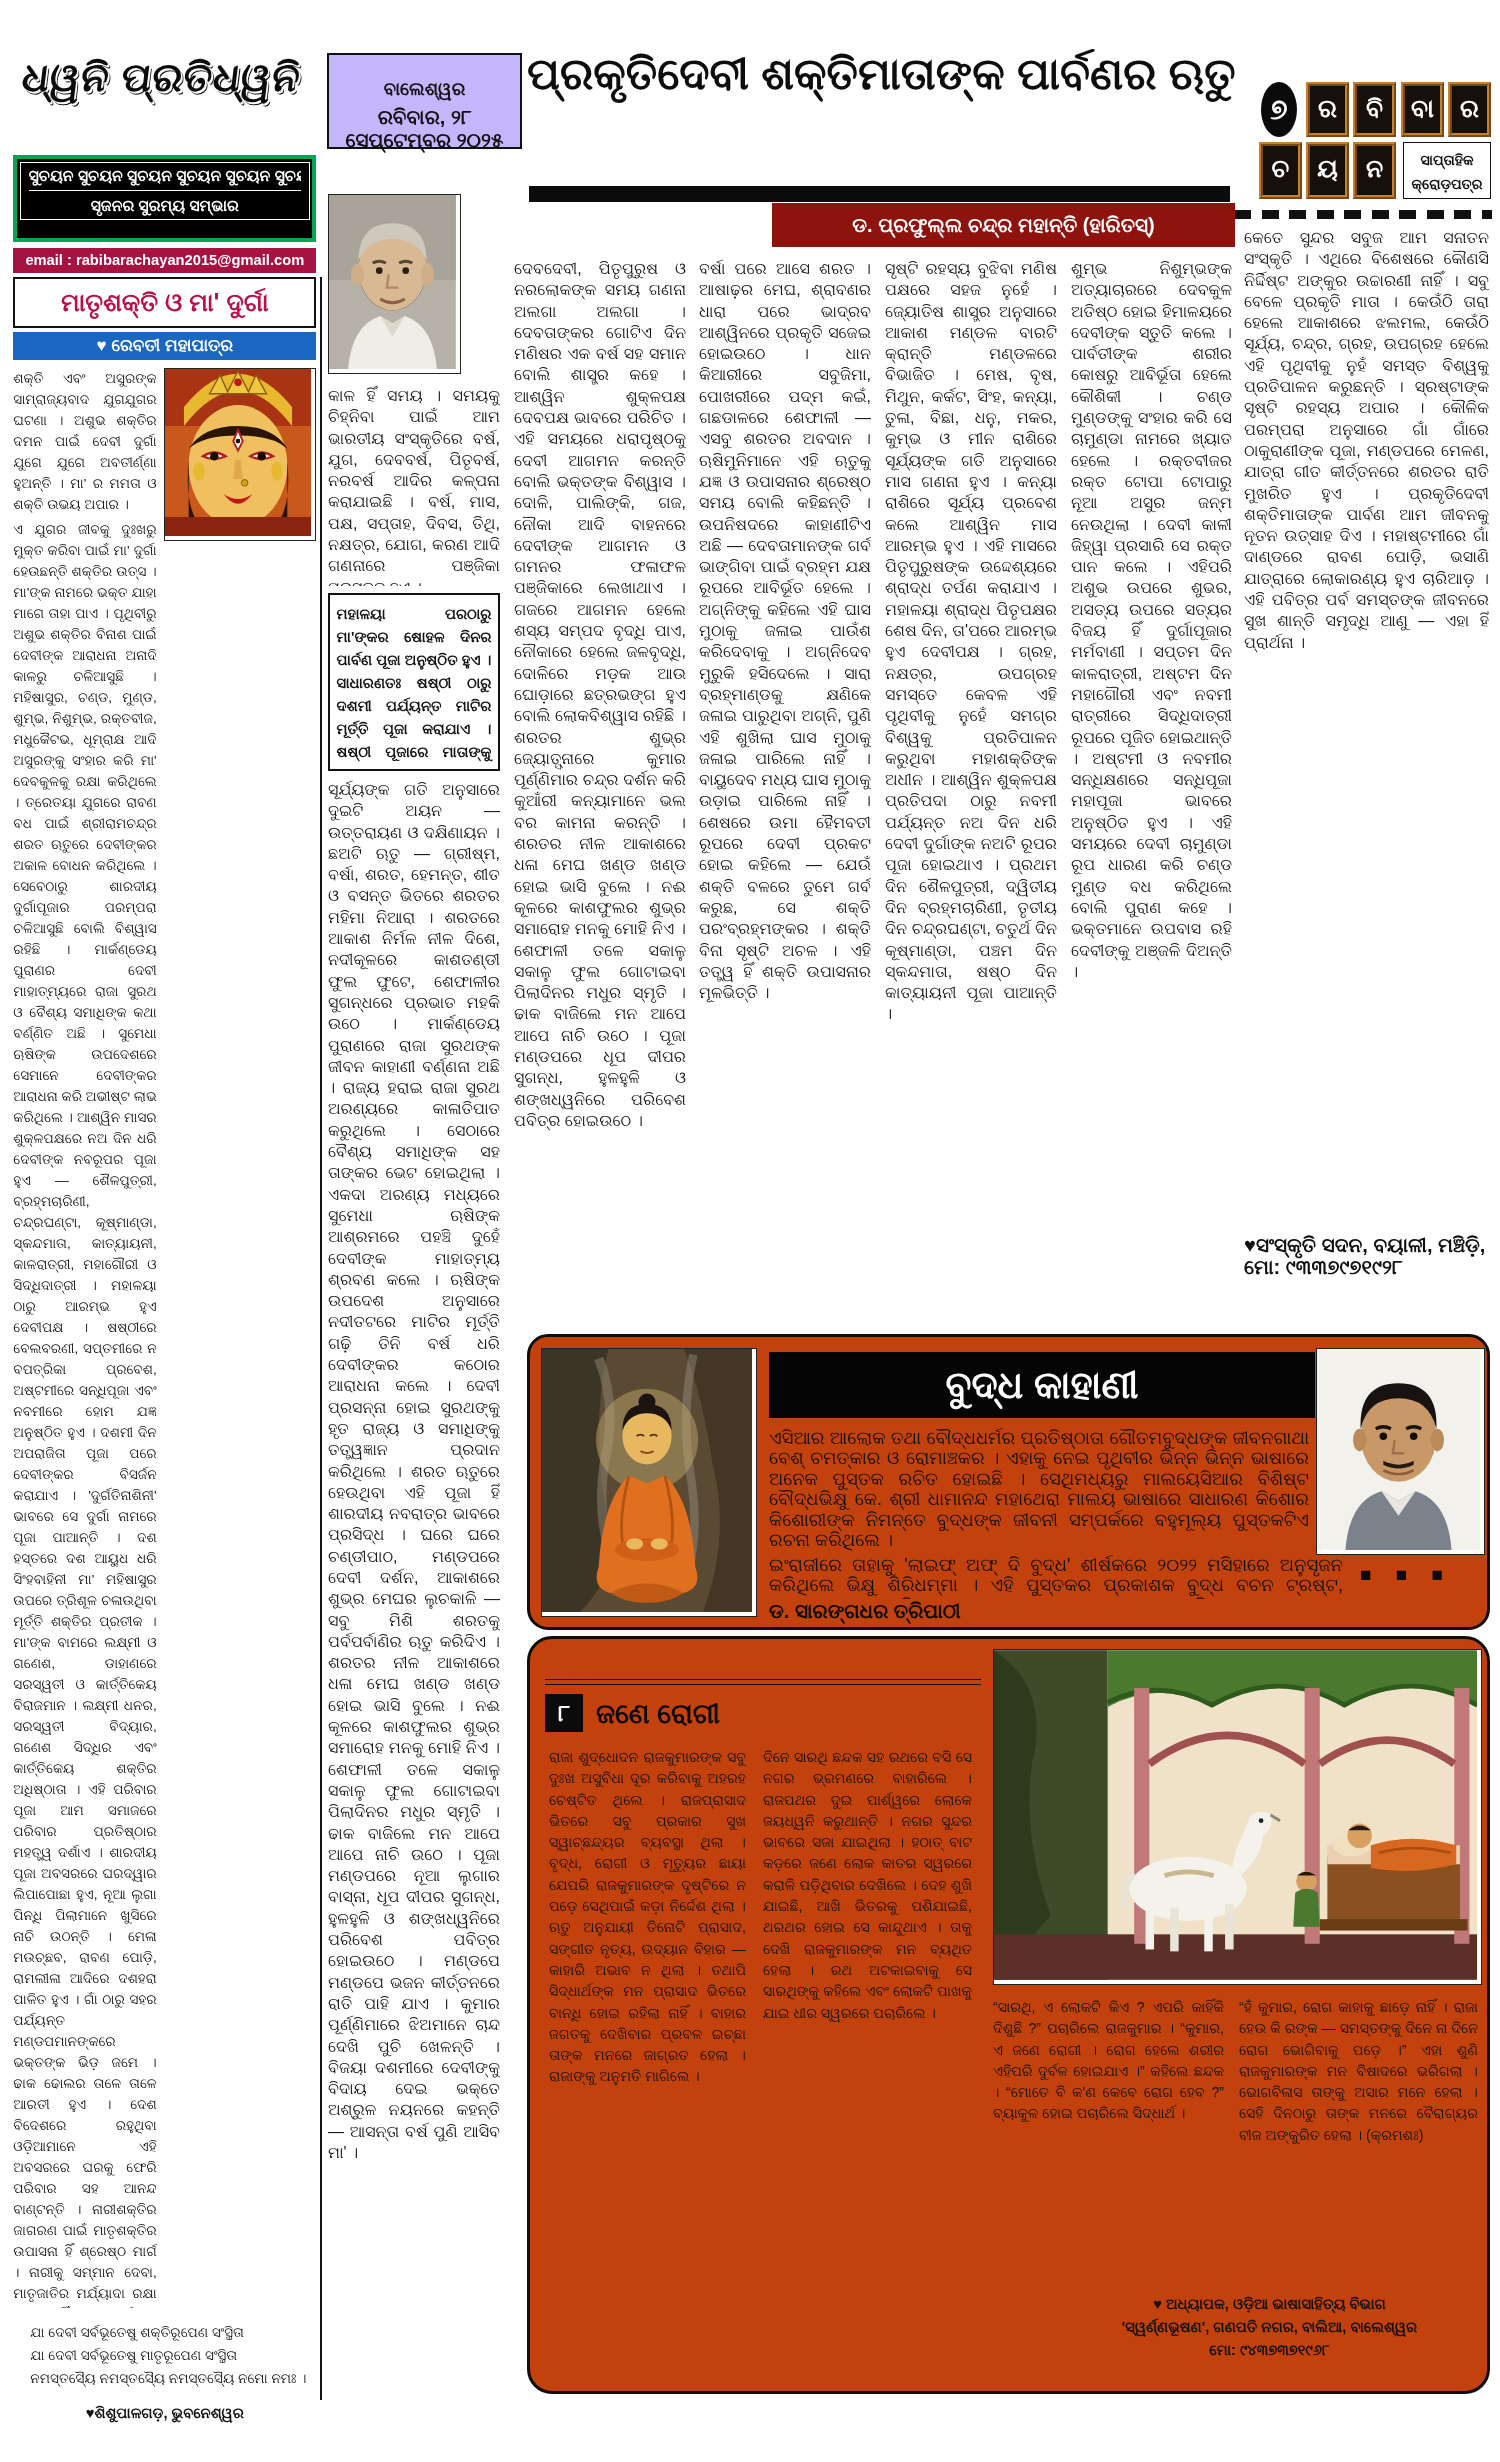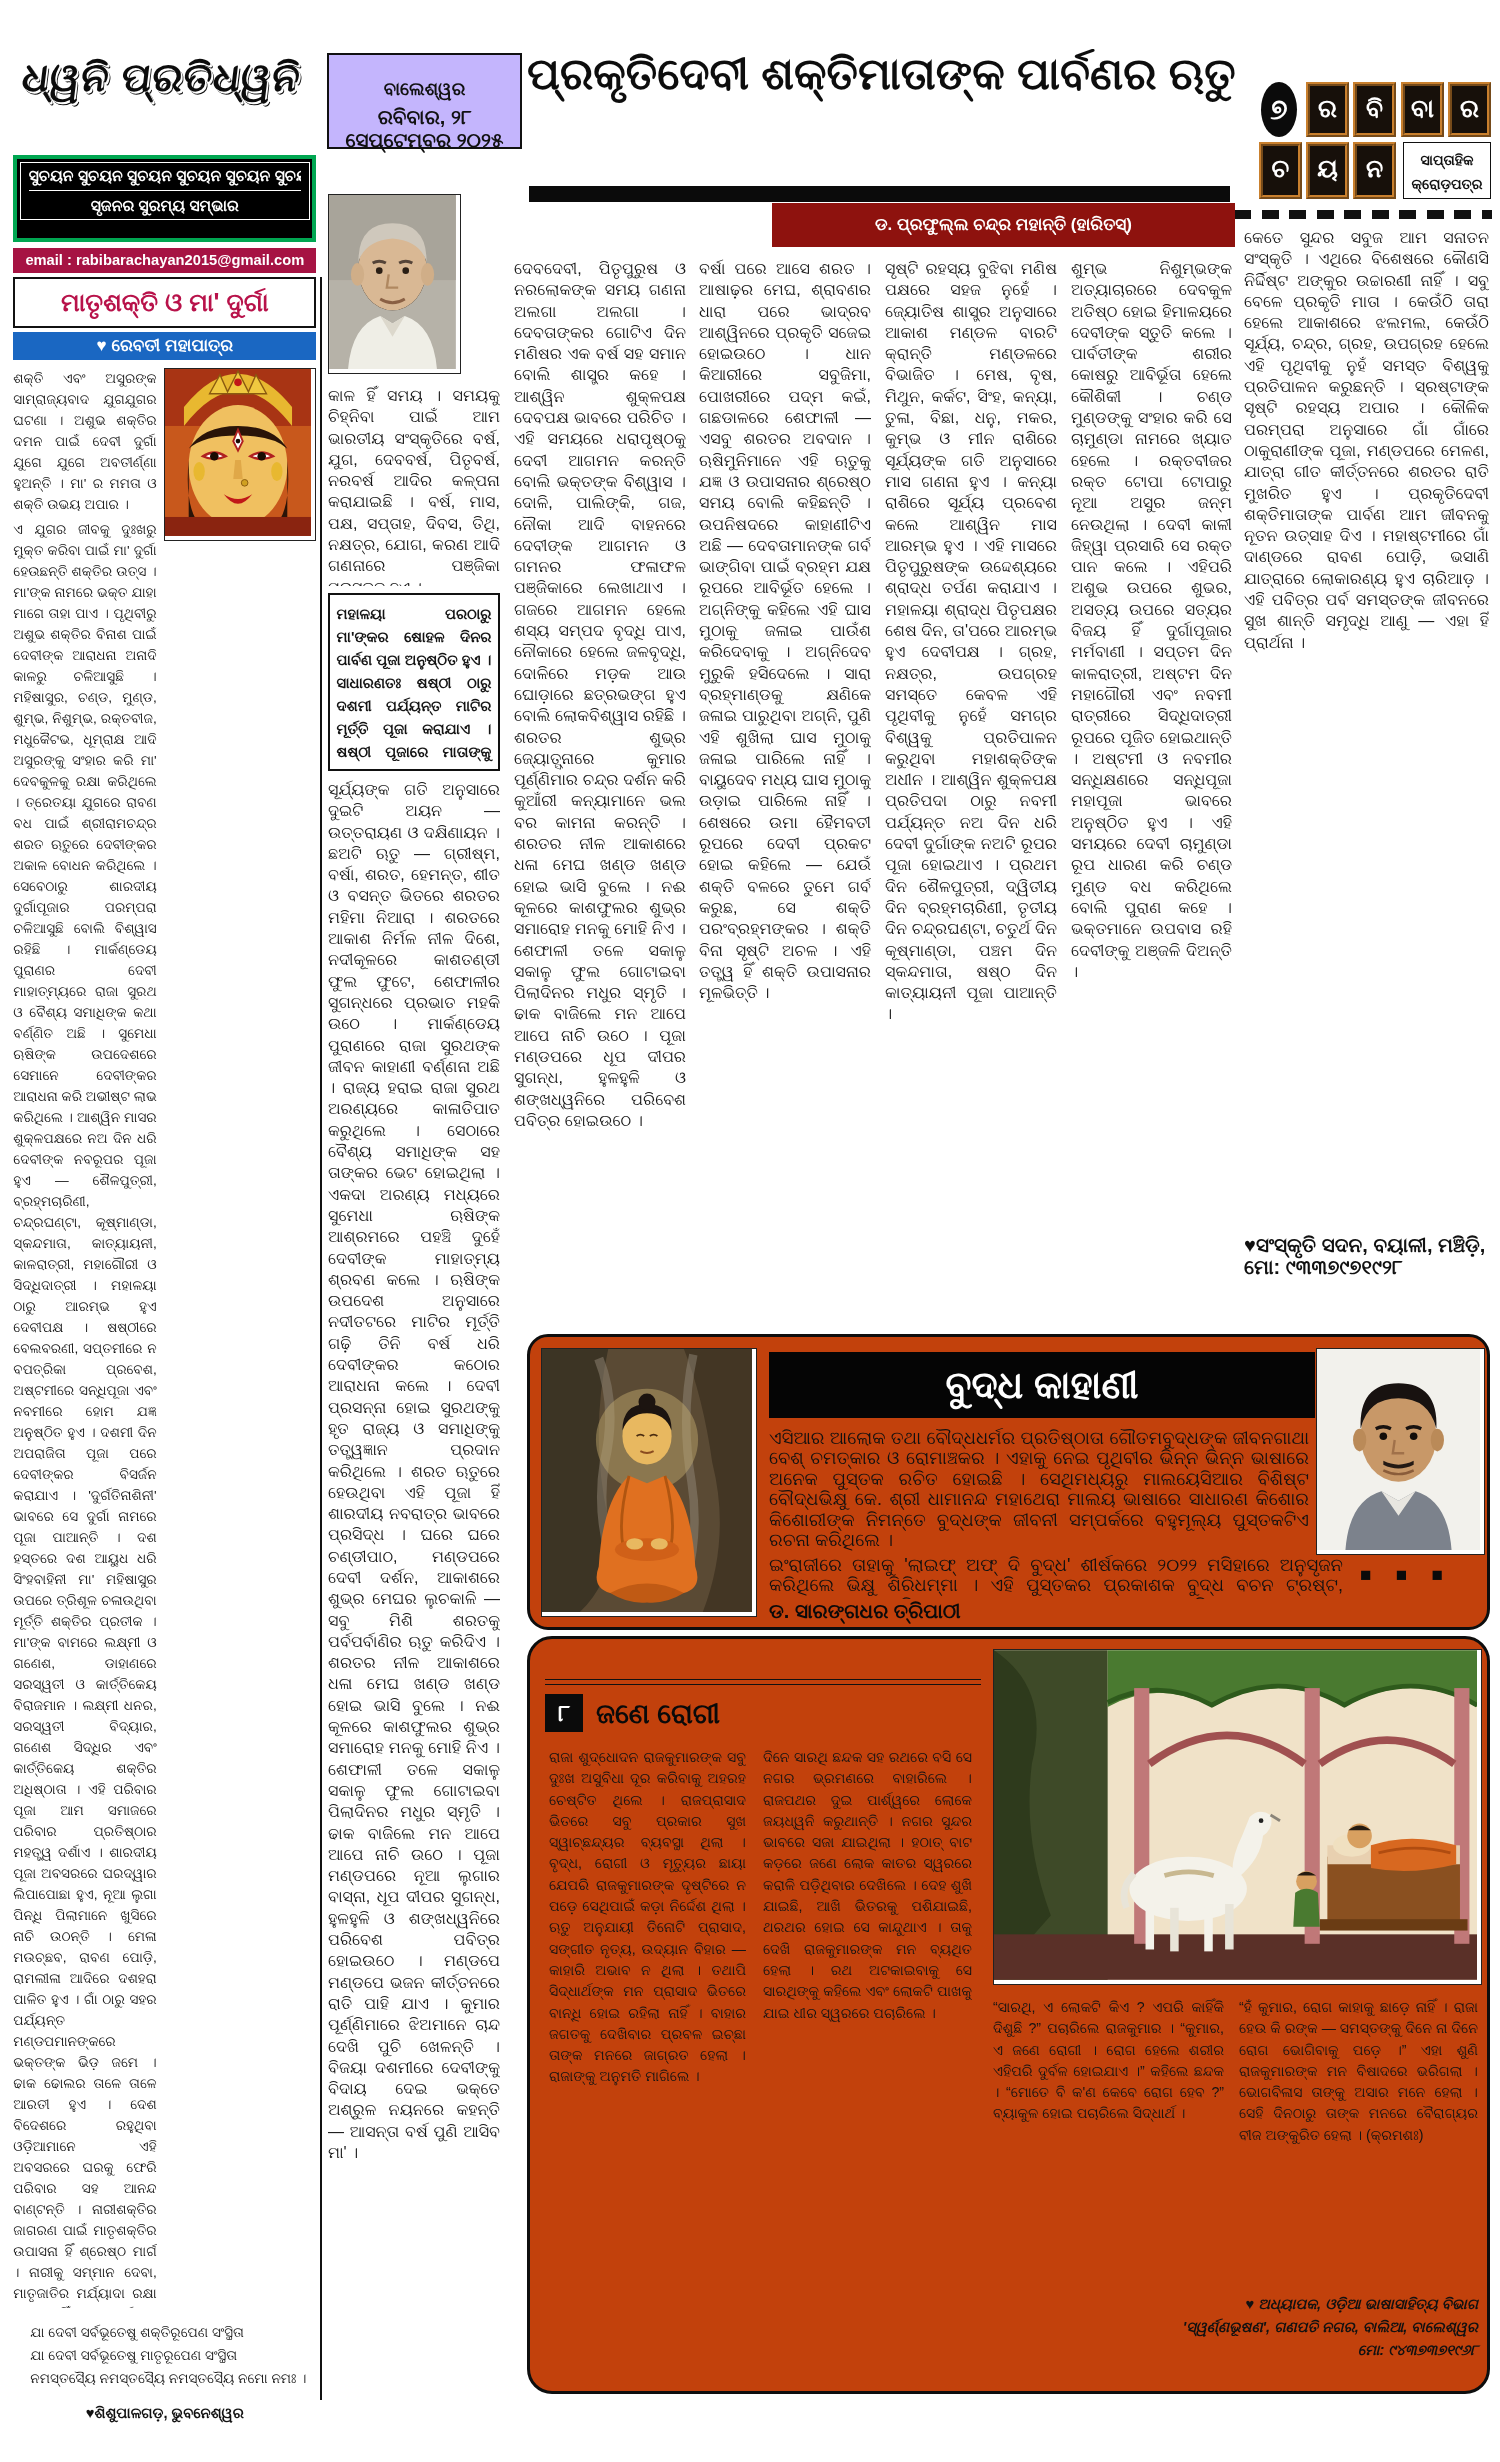--- a/index.html
+++ b/index.html
@@ -39,37 +39,37 @@
 
   
   .titlebox{border:2.8px solid #111;text-align:center;}
   .titlebox span{font-size:25px;font-weight:bold;color:#b8124a;line-height:47px;}
   .byline{background:#1a67c2;color:#fff;font-size:17px;font-weight:bold;text-align:center;line-height:28.4px;margin-top:3.8px;}
   .imgframe{border:1.9px solid #222;background:#fff;}
   .verse{font-size:13.7px;line-height:23px;padding-left:17px;margin-top:13.3px;color:#161616;}
   .creditline{font-weight:bold;font-size:14.7px;text-align:center;margin-top:15px;}
 
   
-  .redbar{background:#8e120e;color:#fff;font-size:17px;font-weight:bold;text-align:center;line-height:44px;white-space:nowrap;overflow:hidden;}
+  .redbar{background:#8e120e;color:#fff;font-size:20px;font-weight:bold;text-align:center;line-height:44px;white-space:nowrap;overflow:hidden;}
   .pullq{border:2.8px solid #111;box-sizing:border-box;padding:7.6px 6.6px;font-size:14.7px;line-height:23px;font-weight:bold;text-align:justify;color:#141414;}
   .featcredit{font-weight:bold;font-size:20px;line-height:22px;margin-top:9.5px;}
 
   
   .greenbox{background:#c2410c;border:3.8px solid #0e0e0e;border-radius:21px;box-sizing:border-box;}
   .buddhatitle{background:#050505;color:#fff;font-size:38px;font-weight:bold;text-align:center;line-height:66px;}
   .introtxt{font-size:18px;line-height:20.4px;text-align:justify;color:#101010;}
   .sqrow{font-size:19px;letter-spacing:9.5px;color:#0a0a0a;}
   .bauthor{font-size:20px;font-weight:bold;color:#0a0a0a;}
 
   
   .storyrule{border-top:1.9px solid #111;border-bottom:1.9px solid #111;height:5.7px;box-sizing:border-box;}
   .numsq{background:#0b0b0b;color:#fff;font-size:23px;font-weight:bold;text-align:center;line-height:38px;}
   .storytitle{font-size:27.5px;font-weight:bold;color:#0a0a0a;}
   .storytxt{font-size:14.2px;line-height:21.3px;text-align:justify;color:#131313;}
-  .storycredit{font-weight:bold;font-size:14.7px;line-height:23px;text-align:right;font-style:italic;}
+  .storycredit{font-weight:bold;font-size:14.7px;line-height:23px;text-align:center;}
   .vdivider{background:#111;}
 </style>
 </head>
 <body>
 
 <div id="canvas">
 
   <div class="abs masthead" style="left:19px;top:55px;width:301px;height:95px;">ଧ୍ୱନି ପ୍ରତିଧ୍ୱନି</div>
 
   <div class="abs datebox" style="left:327px;top:53px;width:191px;height:68px;">

